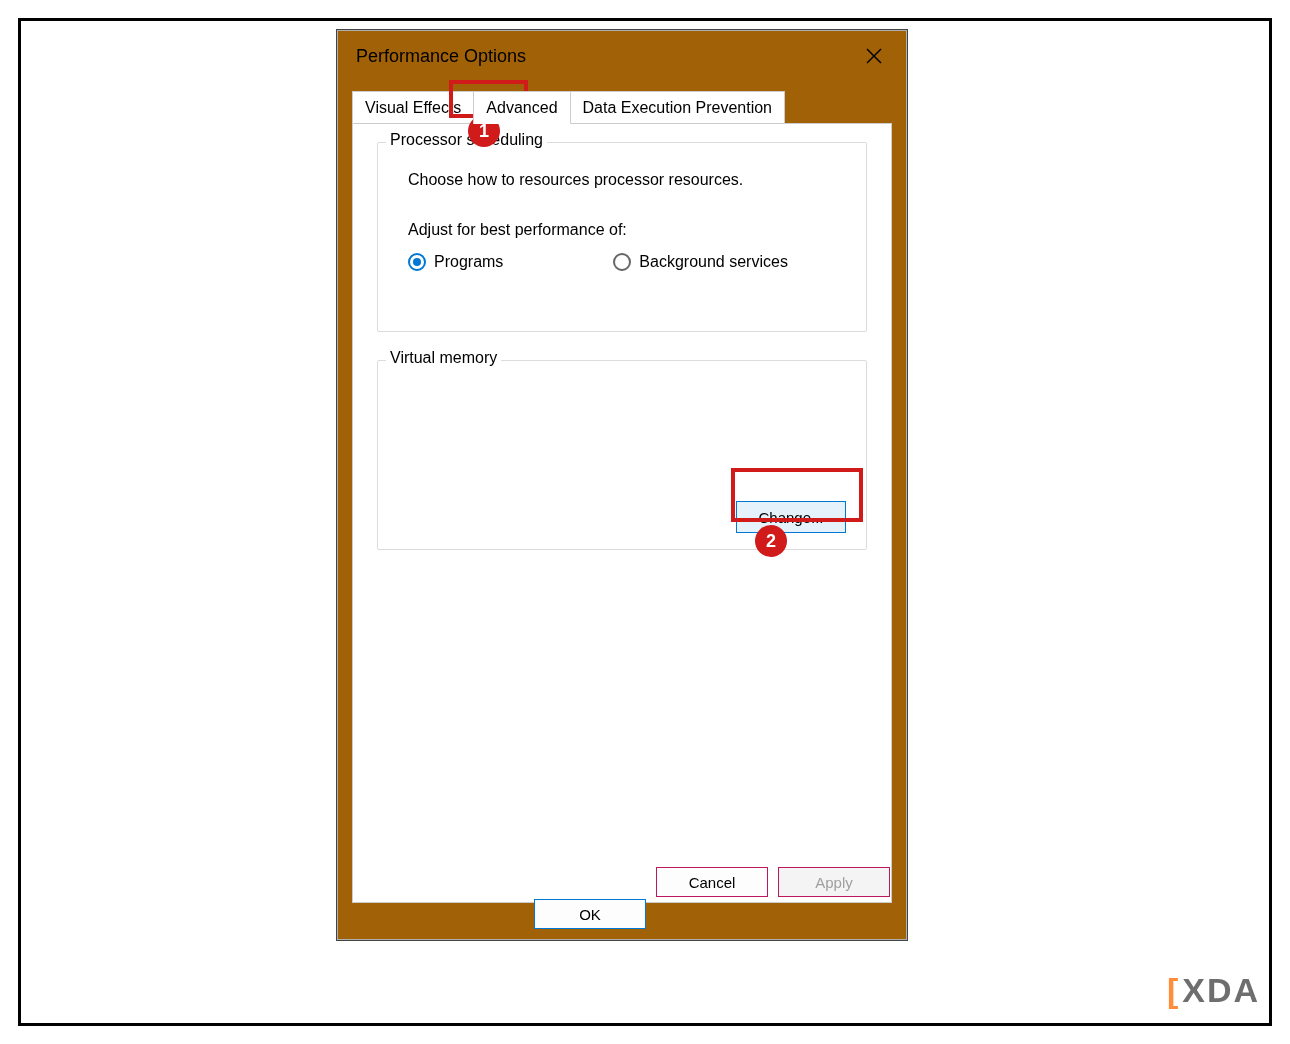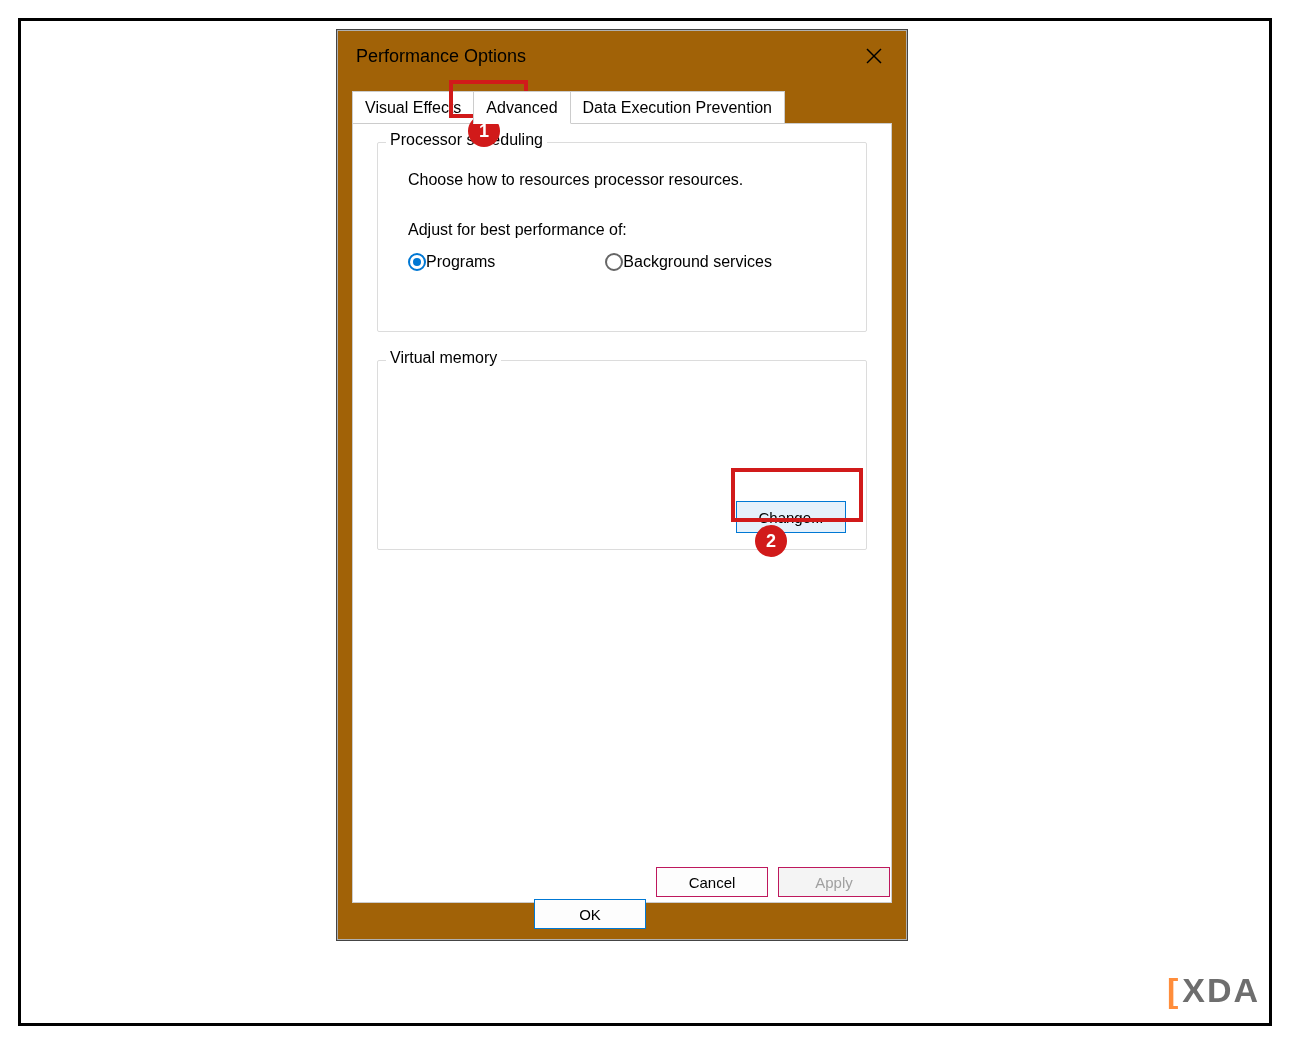--- a/index.html
+++ b/index.html
@@ -84,21 +84,21 @@
       color: #000;
     }
     .desc { font-size: 16px; color: #000; margin: 10px 0 30px 12px; line-height: 1.35; }
     .subhead { font-size: 16px; color: #000; margin: 0 0 14px 12px; }
     .radio-row {
       display: flex;
       gap: 110px;
       margin-left: 12px;
       align-items: center;
     }
-    .radio-item { display: flex; align-items: flex-end; gap: 0; font-size: 16px; }
+    .radio-item { display: flex; align-items: flex-end; gap: 8px; font-size: 16px; }
     .radio {
       width: 18px; height: 18px; border-radius: 50%;
       border: 2px solid #0078d4;
       display: inline-flex; align-items: center; justify-content: center;
     }
     .radio.unchecked { border-color: #666; }
     .radio .dot {
       width: 8px; height: 8px; border-radius: 50%; background: #0078d4;
     }
     .vm-desc { font-size: 16px; color:#000; margin: 8px 0 18px 12px; line-height: 1.35; }

